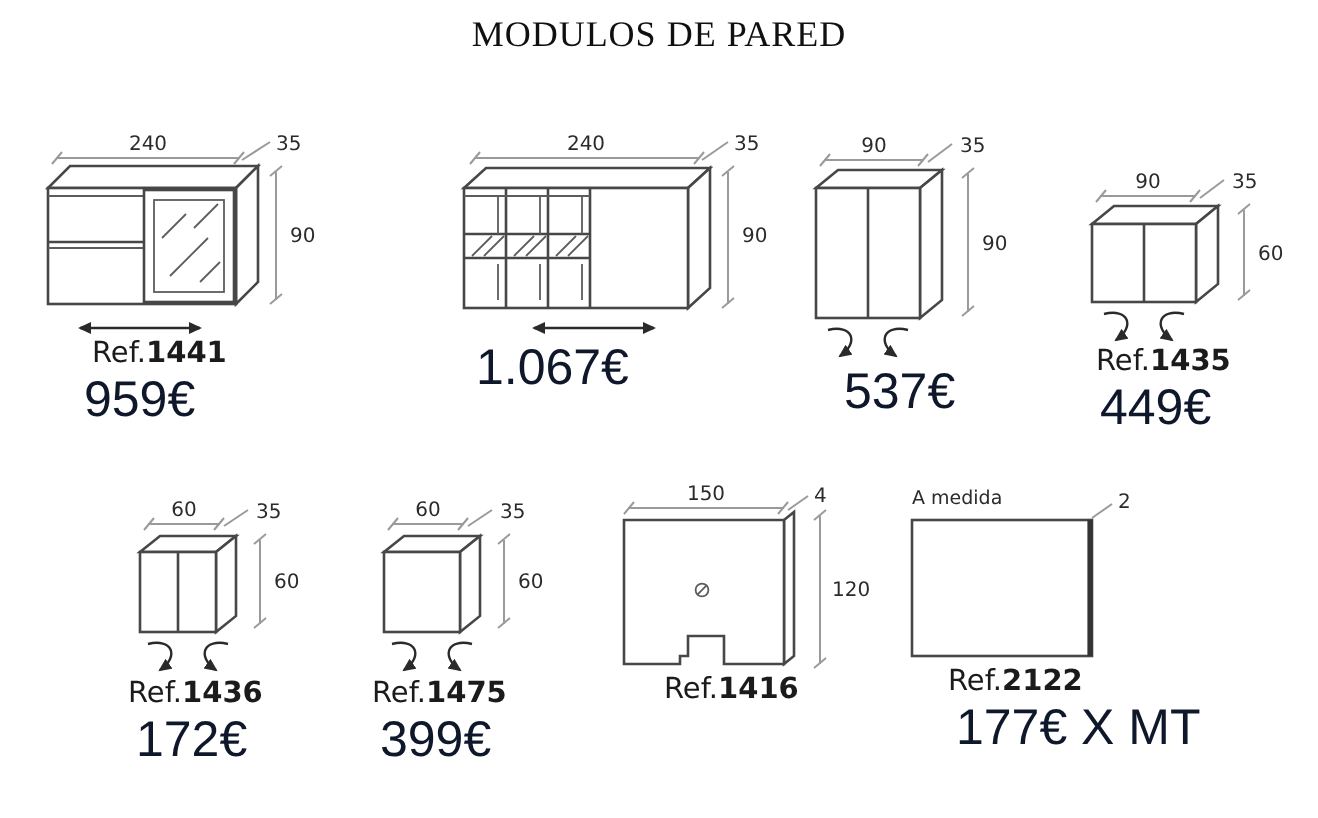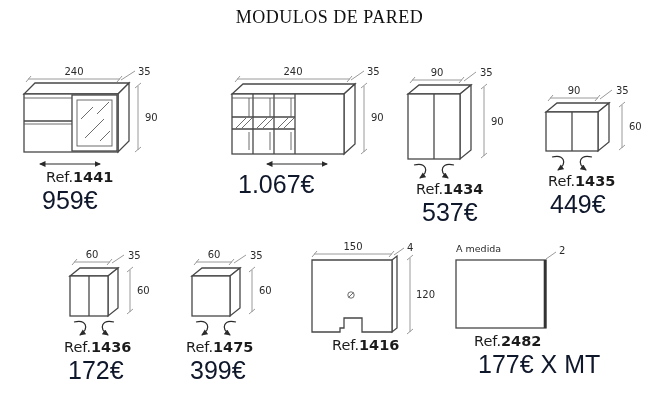--- a/index.html
+++ b/index.html
@@ -122,21 +122,20 @@
     <line class="edge" x1="34" y1="30" x2="34" y2="95"></line>
     <line class="dim" x1="84" y1="23" x2="84" y2="92"></line>
     <line class="dim" x1="81" y1="25" x2="87" y2="20"></line>
       <line class="dim" x1="81" y1="94" x2="87" y2="89"></line>
     <text x="91" y="61">90</text>
     <g>
       <path class="arrow" d="M 14,101 C 26,98 30,107 20,114" marker-end="url(#ah)"></path>
       <path class="arrow" d="M 54,101 C 42,98 38,107 48,114" marker-end="url(#ah)"></path>
     </g>
   </svg>
-  <div class="ref" style="margin-left:16px;"><span>Ref.</span><b>1434</b></div>
   <div class="price serif" style="margin-left:22px;">537€</div>
 </div>
 
 <div class="module" style="left:540px;top:78px;">
   <svg width="118" height="96" viewBox="0 0 118 96">
     <line class="dim" x1="10" y1="20" x2="58" y2="20"></line>
     <line class="dim" x1="8" y1="23" x2="13" y2="17"></line>
       <line class="dim" x1="55" y1="23" x2="60" y2="17"></line>
     <text x="34" y="16" text-anchor="middle">90</text>
     <line class="dim" x1="60" y1="21" x2="72" y2="12"></line>
@@ -230,15 +229,15 @@
 </div>
 
 <div class="module" style="left:448px;top:240px;">
   <svg width="150" height="94" viewBox="0 0 150 94">
     <text x="8" y="12" class="small">A medida</text>
     <line class="dim" x1="98" y1="19" x2="108" y2="12"></line>
     <text x="111" y="14">2</text>
     <rect class="edge" x="8" y="20" width="90" height="68"></rect>
     <line x1="97" y1="20" x2="97" y2="88" stroke="#333" stroke-width="2.6"></line>
   </svg>
-  <div class="ref" style="margin-left:26px;"><span>Ref.</span><b>2482</b></div>
+  <div class="ref" style="margin-left:26px;"><span>Ref.</span><b>2122</b></div>
   <div class="price serif" style="margin-left:30px;text-align:right;">177€ X MT</div>
 </div>
 
 </body></html>

